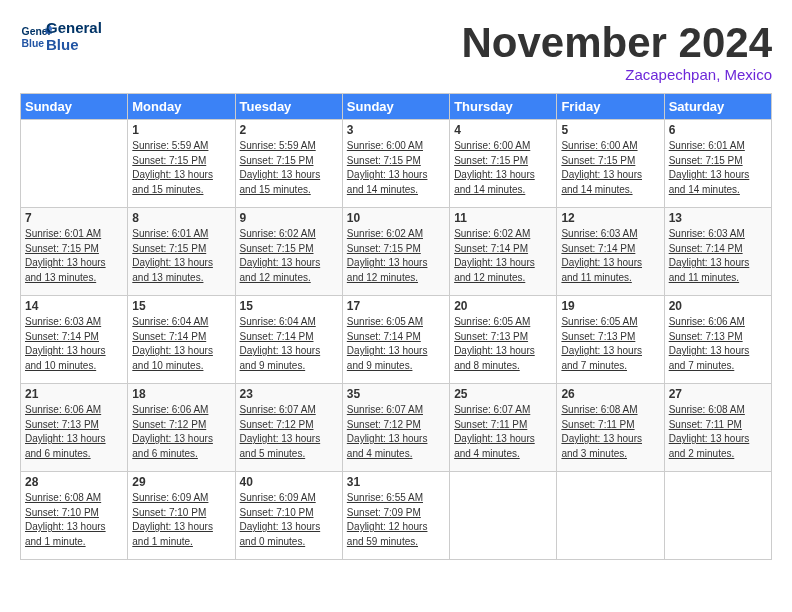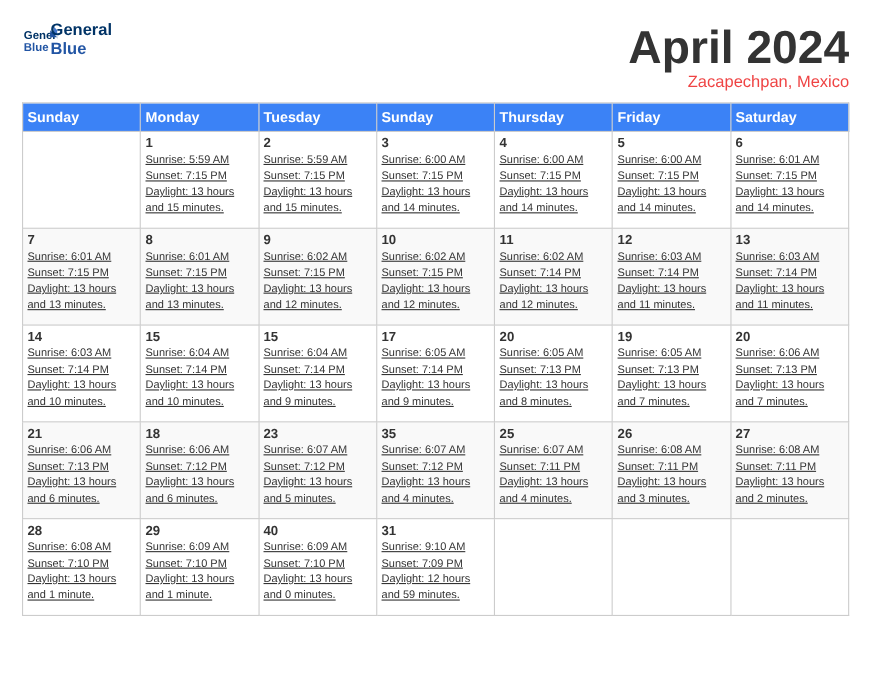--- a/index.html
+++ b/index.html
@@ -35,21 +35,21 @@
       text-align: right;
     }
     .month-title {
       font-size: 42px;
       font-weight: bold;
       color: #333;
       line-height: 1.1;
     }
     .location {
       font-size: 15px;
-      color: #ef4444;
+      color: #6d28d9;
     }
     .calendar {
       width: 100%;
       border-collapse: collapse;
       table-layout: fixed;
     }
     .calendar th {
       background-color: #3b82f6;
       color: #fff;
       padding: 5px 4px;
@@ -97,21 +97,21 @@
         <text x="2" y="32" font-size="13" font-weight="bold" fill="#2255a4" font-family="Arial">Blue</text>
         <polygon points="32,8 40,16 32,16" fill="#2255a4"></polygon>
         <polygon points="36,4 44,12 36,12" fill="#4477cc"></polygon>
       </svg>
       <div style="display:flex;flex-direction:column;line-height:1.1;margin-left:-10px">
         <span style="font-size:15px;font-weight:bold;color:#003366;">General</span>
         <span style="font-size:15px;font-weight:bold;color:#2255a4;">Blue</span>
       </div>
     </div>
     <div class="title-block">
-      <div class="month-title">April 2024</div>
+      <div class="month-title">November 2024</div>
       <div class="location">Zacapechpan, Mexico</div>
     </div>
   </div>
 
   <table class="calendar">
     <thead>
       <tr>
         <th>Sunday</th>
         <th>Monday</th>
         <th>Tuesday</th>
@@ -368,21 +368,21 @@
         <span class="day-number">40</span>
         <div class="day-info">
           <div>Sunrise: 6:09 AM</div>
           <div>Sunset: 7:10 PM</div>
           <div>Daylight: 13 hours and 0 minutes.</div>
         </div>
       </td>
           <td>
         <span class="day-number">31</span>
         <div class="day-info">
-          <div>Sunrise: 9:10 AM</div>
+          <div>Sunrise: 6:55 AM</div>
           <div>Sunset: 7:09 PM</div>
           <div>Daylight: 12 hours and 59 minutes.</div>
         </div>
       </td>
           <td class="empty-cell"></td>
           <td class="empty-cell"></td>
           <td class="empty-cell"></td>
         </tr>
       </tbody>
   </table>

